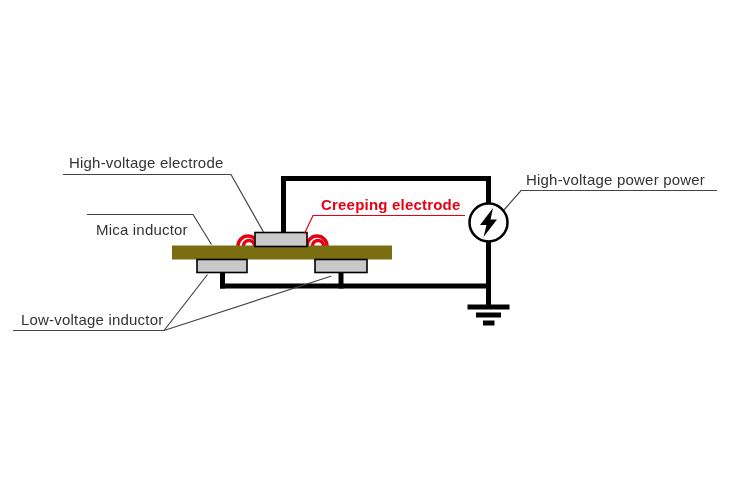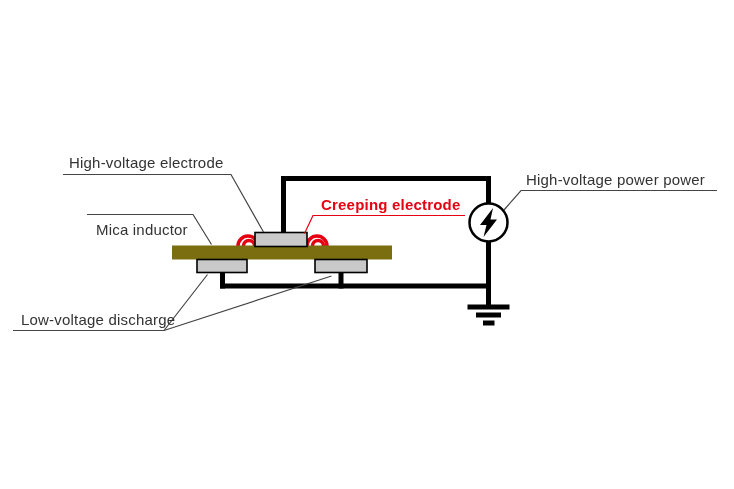--- a/index.html
+++ b/index.html
@@ -81,15 +81,15 @@
   </svg>
 
   <div class="diagram-label" style="left:69px; top:155px;">High-voltage electrode</div>
 
   <div class="diagram-label" style="left:96px; top:182px;margin-top:40px;">Mica inductor</div>
 
   <div class="diagram-label diagram-label--red" style="left:321px; top:197px;">Creeping electrode</div>
 
   <div class="diagram-label" style="left:526px; top:172px;">High-voltage power power</div>
 
-  <div class="diagram-label" style="left:21px; top:312px;">Low-voltage discharge</div>
+  <div class="diagram-label" style="left:21px; top:312px;">Low-voltage inductor</div>
 
 </div>
 
 </body></html>

